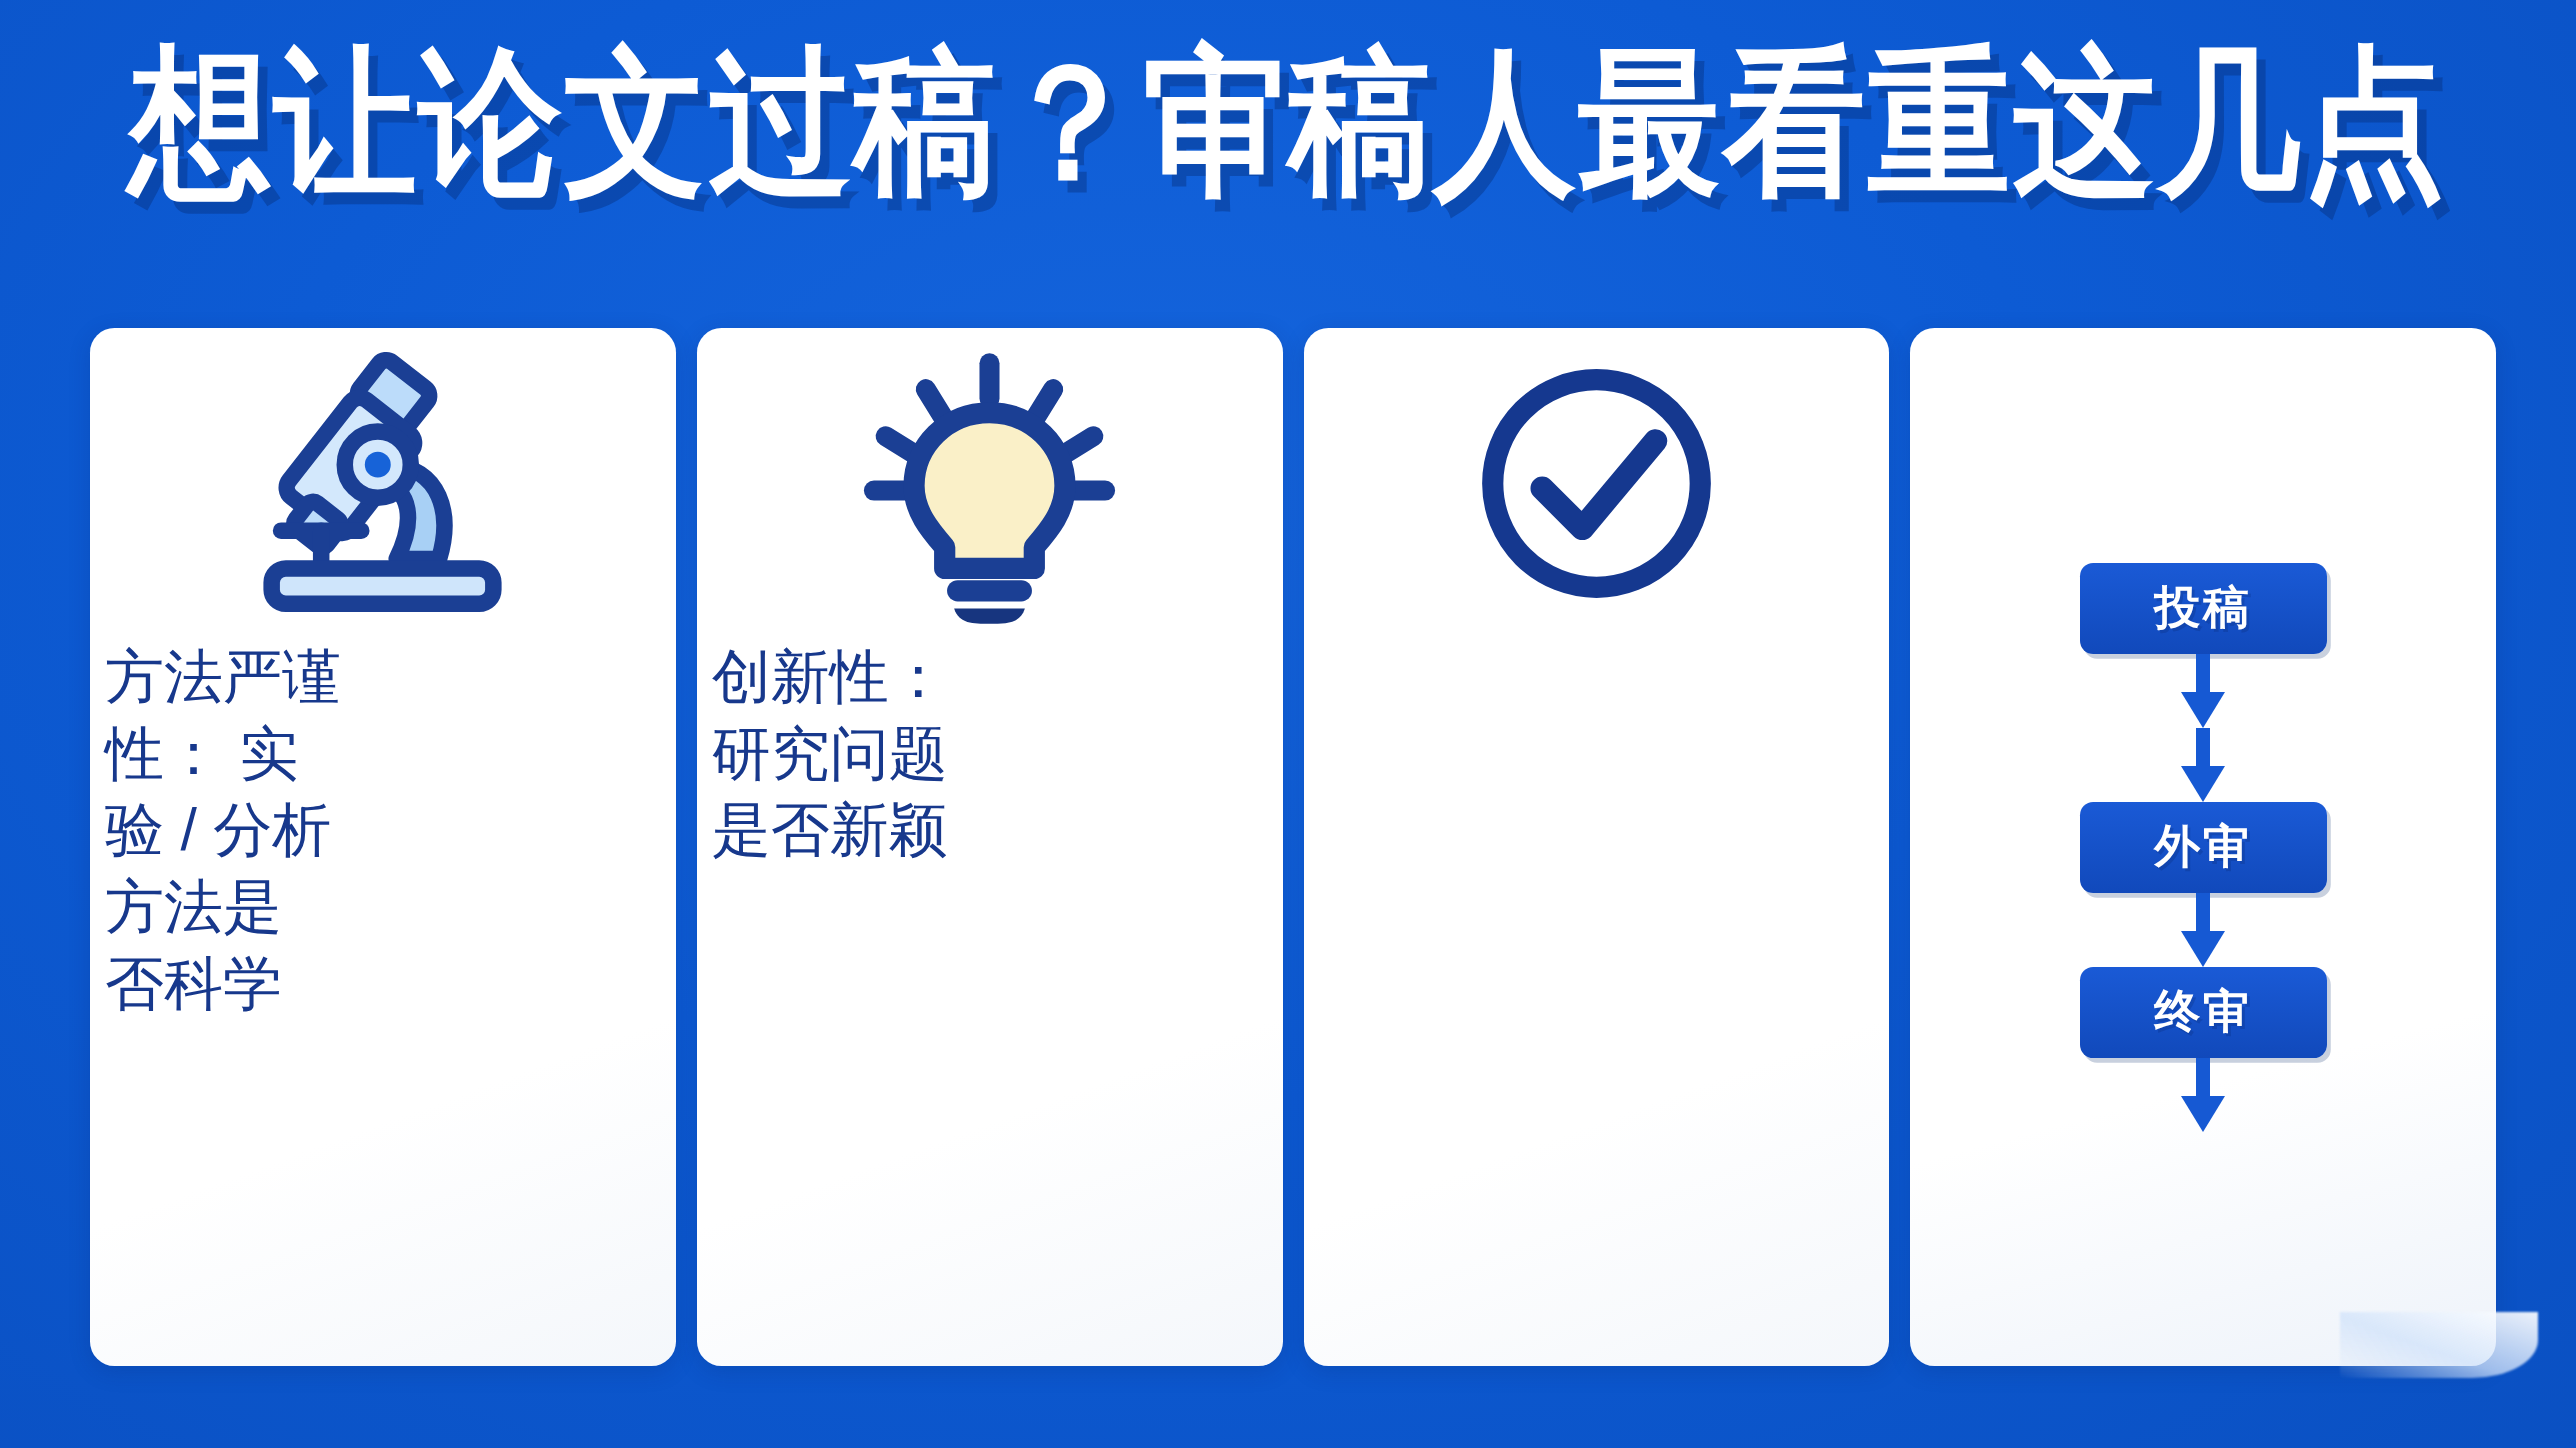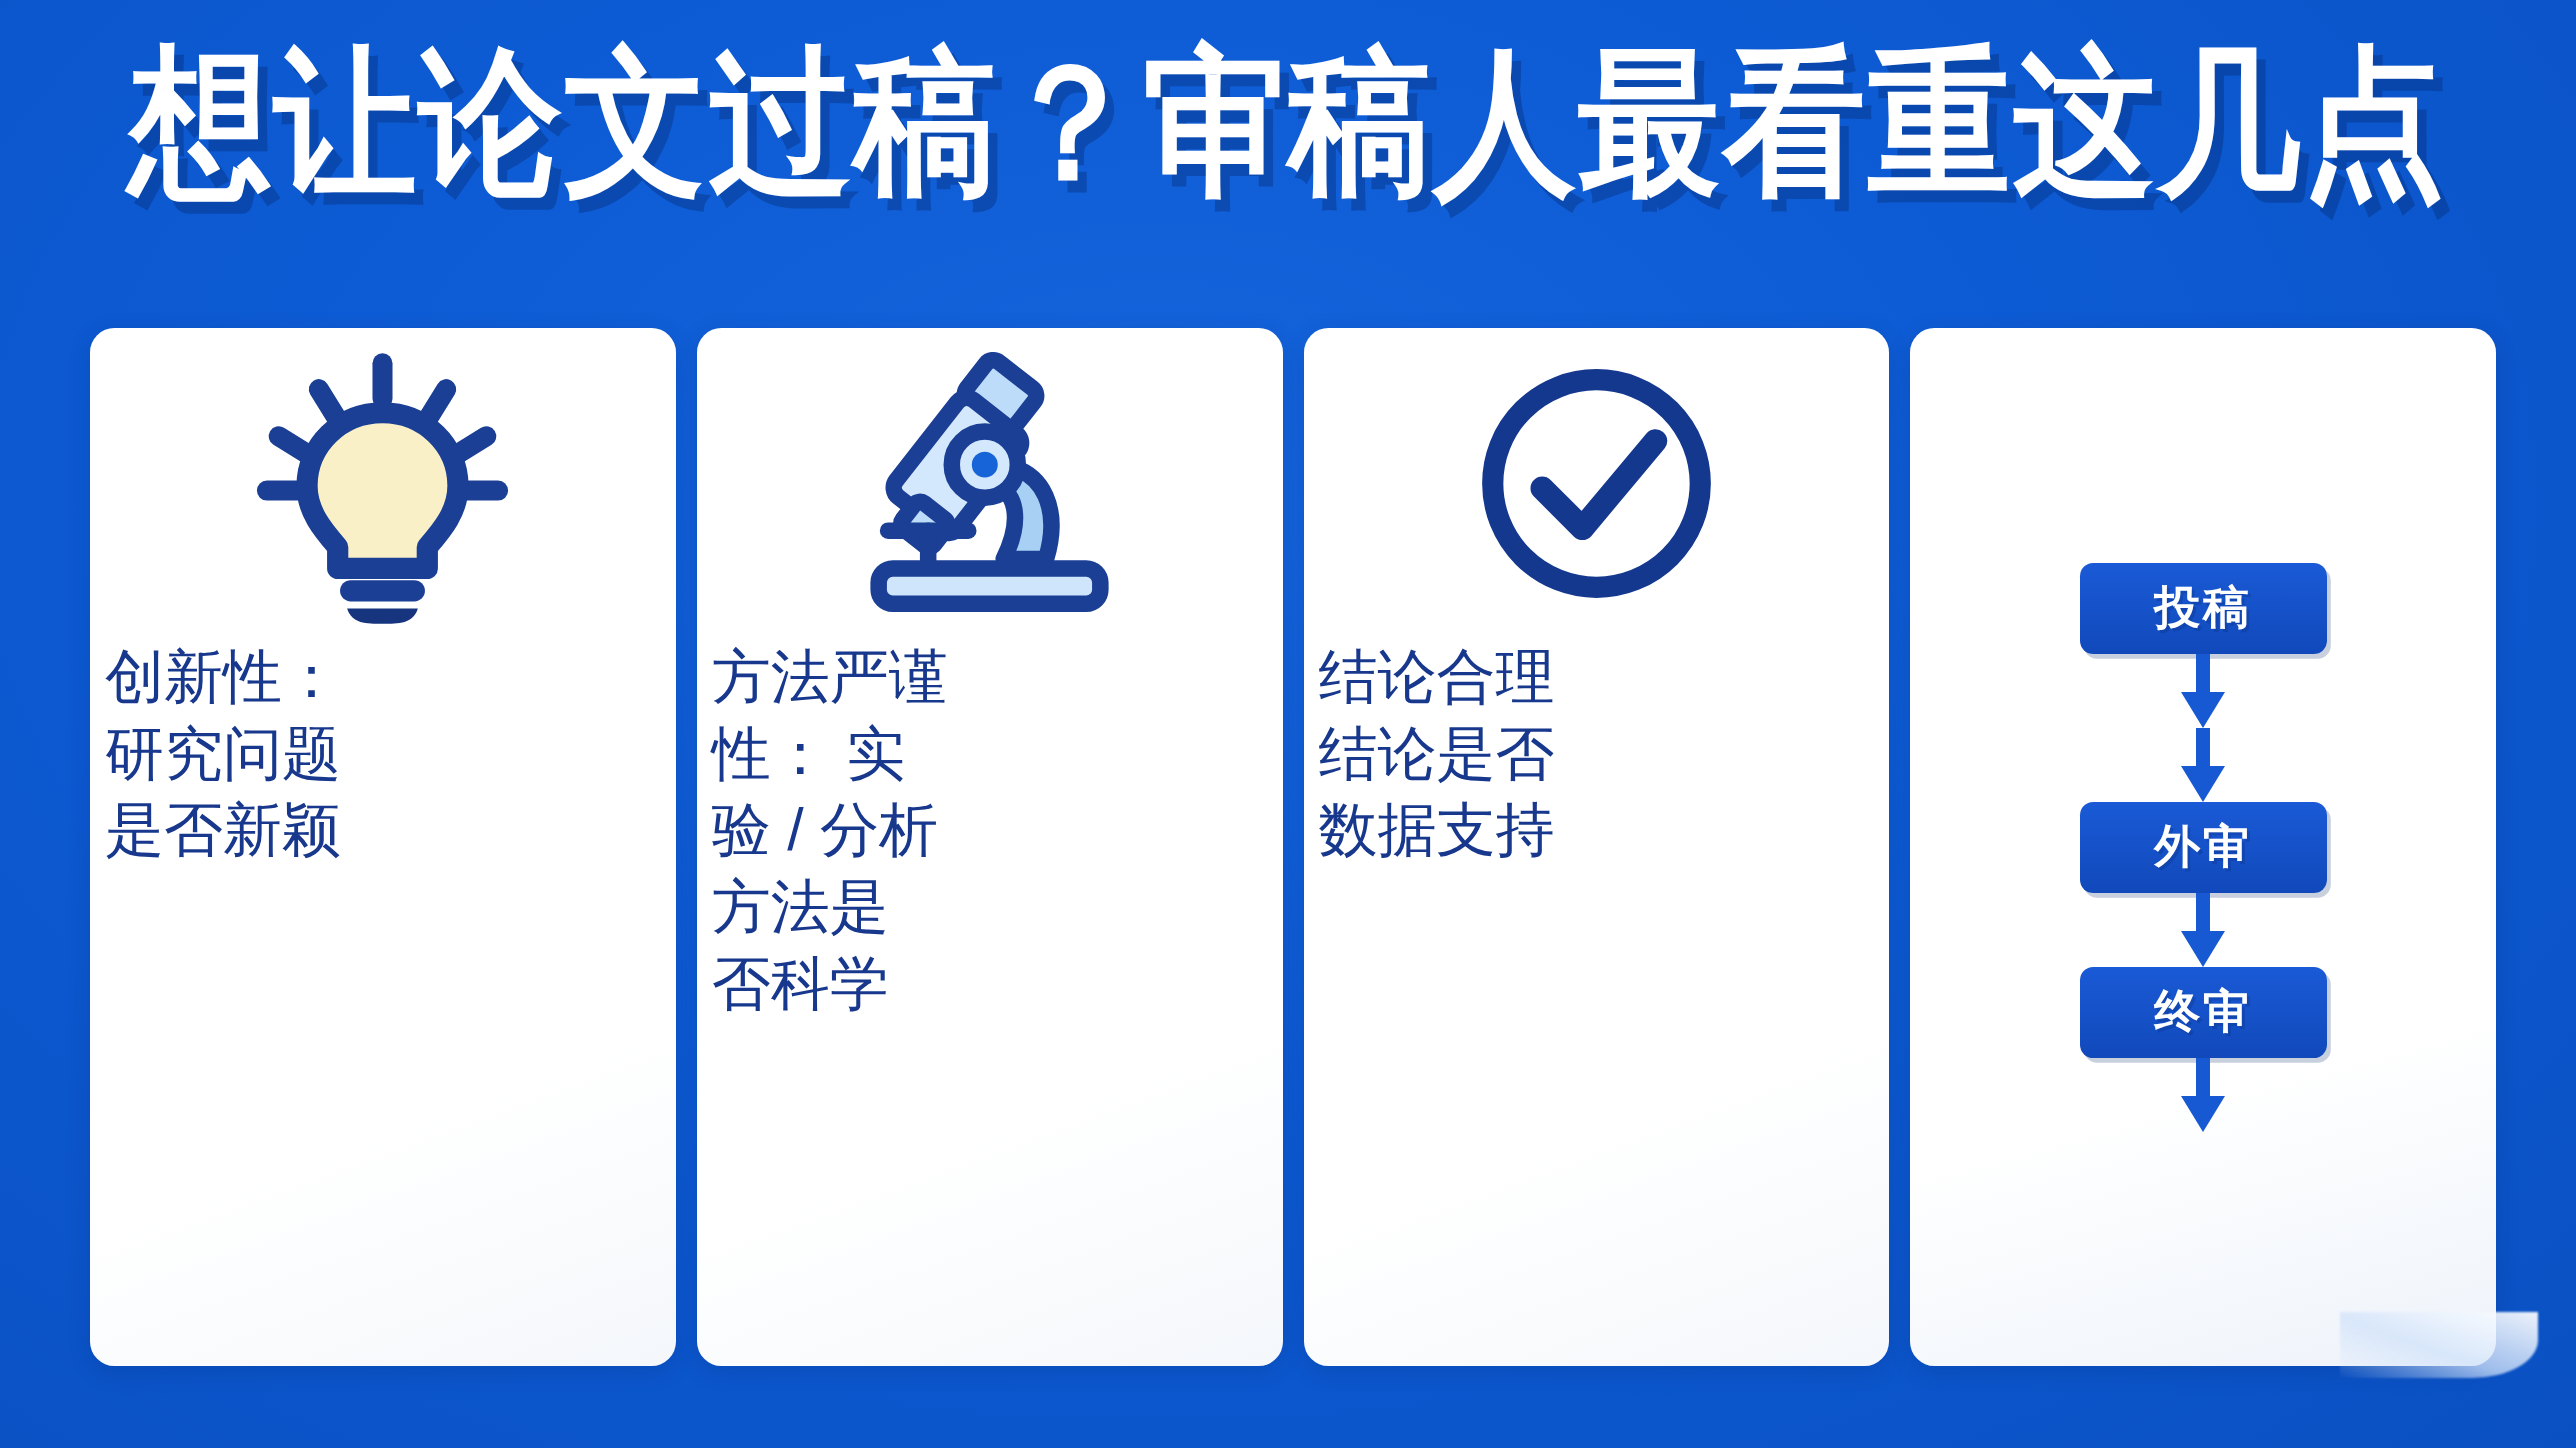--- a/index.html
+++ b/index.html
@@ -166,20 +166,43 @@
 </head>
 <body>
 
 <div class="poster">
 
   <div class="title-bar">
     <div class="title-text">想让论文过稿？审稿人最看重这几点</div>
   </div>
 
   <div class="cards">
+
+    <div class="card">
+      <div class="icon-box">
+        <svg width="283" height="283" viewBox="0 0 120 120" aria-hidden="true">
+          <g stroke="#1b3f94" stroke-width="7" stroke-linejoin="round" stroke-linecap="round">
+            <rect x="52" y="12" width="26" height="21" rx="4" transform="rotate(38 65 22)" fill="#bcdcfa"></rect>
+            <rect x="30" y="26" width="33" height="52" rx="5" transform="rotate(38 46 52)" fill="#d3e8fc"></rect>
+            <rect x="24" y="70" width="17" height="14" rx="3" transform="rotate(38 32 77)" fill="#bcdcfa"></rect>
+            <path d="M64 52 C 84 54 90 72 84 92 L66 92 C 74 76 72 62 60 60 Z" fill="#a8d0f5"></path>
+            <circle cx="58" cy="52" r="14" fill="#d3e8fc"></circle>
+            <circle cx="58" cy="52" r="5.5" fill="#1763d8" stroke="none"></circle>
+            <line x1="17" y1="80" x2="51" y2="80"></line>
+            <line x1="34" y1="80" x2="34" y2="96"></line>
+            <rect x="13" y="96" width="94" height="15" rx="6" fill="#cfe5fb"></rect>
+          </g>
+        </svg>
+      </div>
+      <div class="card-text">方法严谨
+性：   实
+验 / 分析
+方法是
+否科学</div>
+    </div>
 
     <div class="card">
       <div class="icon-box">
         <svg width="283" height="283" viewBox="0 0 120 120" aria-hidden="true">
           <g stroke="#1b3f94" stroke-width="8.5" stroke-linecap="round" fill="none">
             <line x1="60" y1="9" x2="60" y2="24"></line>
             <line x1="33" y1="20" x2="41" y2="33"></line>
             <line x1="87" y1="20" x2="79" y2="33"></line>
             <line x1="16" y1="40" x2="29" y2="48"></line>
             <line x1="104" y1="40" x2="91" y2="48"></line>
@@ -189,54 +212,28 @@
           <path d="M60 30 C 42 30 28 44 28 61 C 28 72 35 80 41 87 L41 96 L79 96 L79 87 C 85 80 92 72 92 61 C 92 44 78 30 60 30 Z" fill="#faf0c8" stroke="#1b3f94" stroke-width="9" stroke-linejoin="round"></path>
           <rect x="42" y="101" width="36" height="9" rx="4.5" fill="#1b3f94"></rect>
           <path d="M45 113 L75 113 C 73 119.5 67 119.5 60 119.5 C 53 119.5 47 119.5 45 113 Z" fill="#17357f"></path>
         </svg>
       </div>
       <div class="card-text">创新性：
 研究问题
 是否新颖</div>
     </div>
 
-    <div class="card">
-      <div class="icon-box">
-        <svg width="283" height="283" viewBox="0 0 120 120" aria-hidden="true">
-          <g stroke="#1b3f94" stroke-width="7" stroke-linejoin="round" stroke-linecap="round">
-            <rect x="52" y="12" width="26" height="21" rx="4" transform="rotate(38 65 22)" fill="#bcdcfa"></rect>
-            <rect x="30" y="26" width="33" height="52" rx="5" transform="rotate(38 46 52)" fill="#d3e8fc"></rect>
-            <rect x="24" y="70" width="17" height="14" rx="3" transform="rotate(38 32 77)" fill="#bcdcfa"></rect>
-            <path d="M64 52 C 84 54 90 72 84 92 L66 92 C 74 76 72 62 60 60 Z" fill="#a8d0f5"></path>
-            <circle cx="58" cy="52" r="14" fill="#d3e8fc"></circle>
-            <circle cx="58" cy="52" r="5.5" fill="#1763d8" stroke="none"></circle>
-            <line x1="17" y1="80" x2="51" y2="80"></line>
-            <line x1="34" y1="80" x2="34" y2="96"></line>
-            <rect x="13" y="96" width="94" height="15" rx="6" fill="#cfe5fb"></rect>
-          </g>
-        </svg>
-      </div>
-      <div class="card-text">方法严谨
-性：   实
-验 / 分析
-方法是
-否科学</div>
-    </div>
-
 
     <div class="card">
       <div class="icon-box">
         <svg width="283" height="283" viewBox="0 0 120 120" aria-hidden="true">
           <circle cx="60" cy="60" r="44" fill="none" stroke="#15388f" stroke-width="9"></circle>
           <polyline points="37,62 54,79 85,42" fill="none" stroke="#15388f" stroke-width="10" stroke-linecap="round" stroke-linejoin="round"></polyline>
         </svg>
       </div>
-      <div class="card-text">结论合理
-结论是否
-数据支持</div>
     </div>
 
 
     <div class="flow-card">
       <div class="flow-stack">
 
         <div class="flow-box">投稿</div>
         <div class="flow-arrow">
           <div class="shaft"></div>
             <div class="head"></div>

